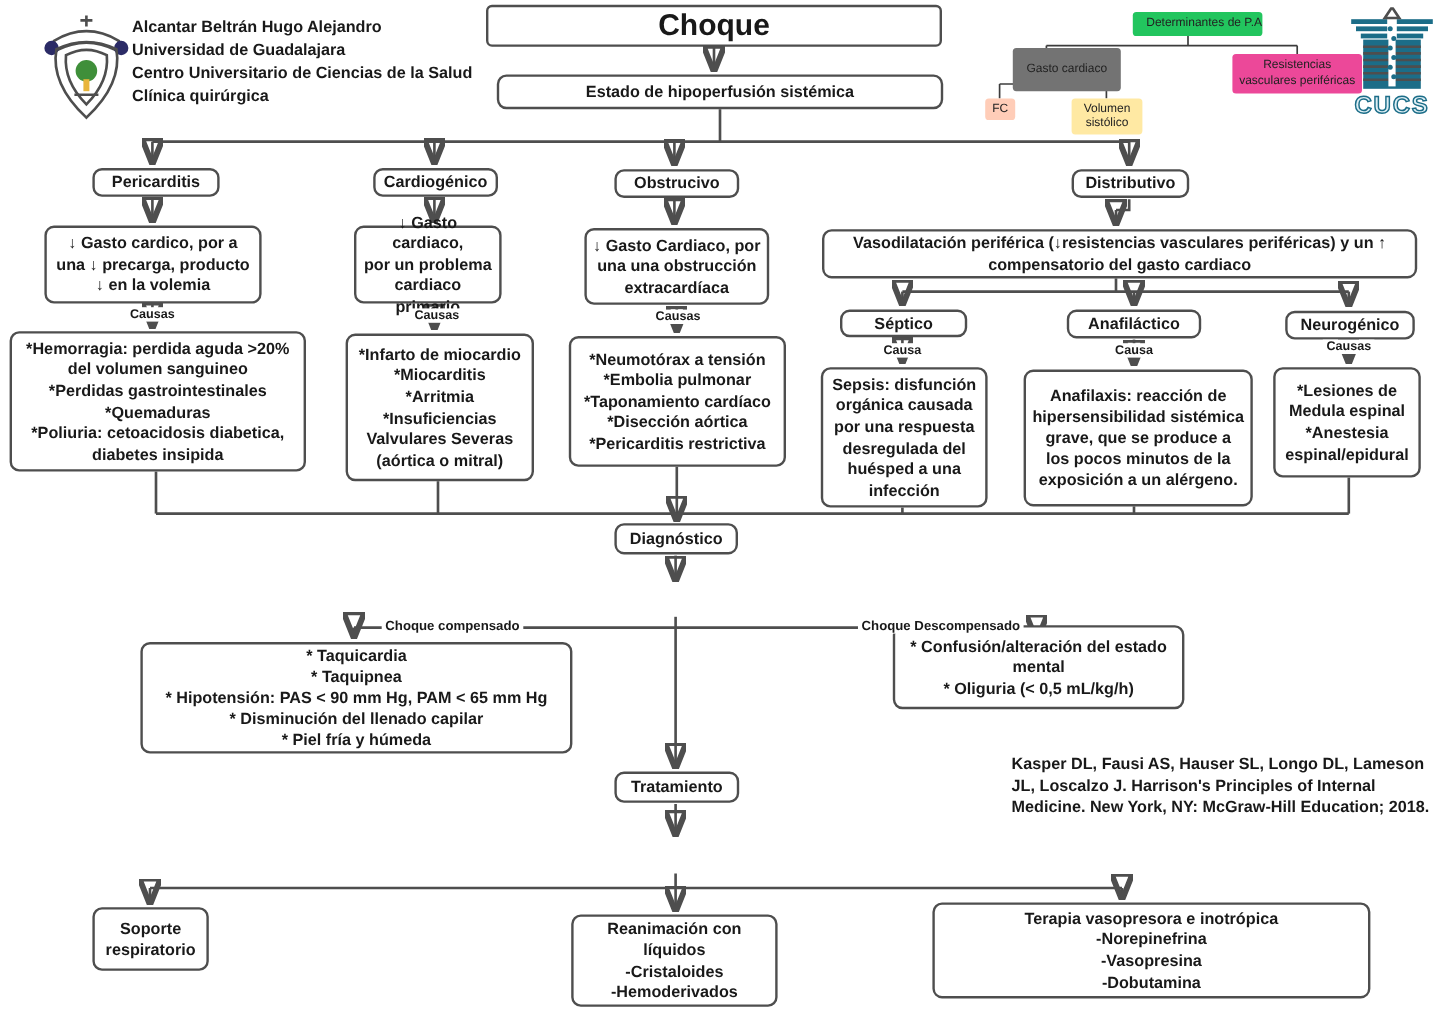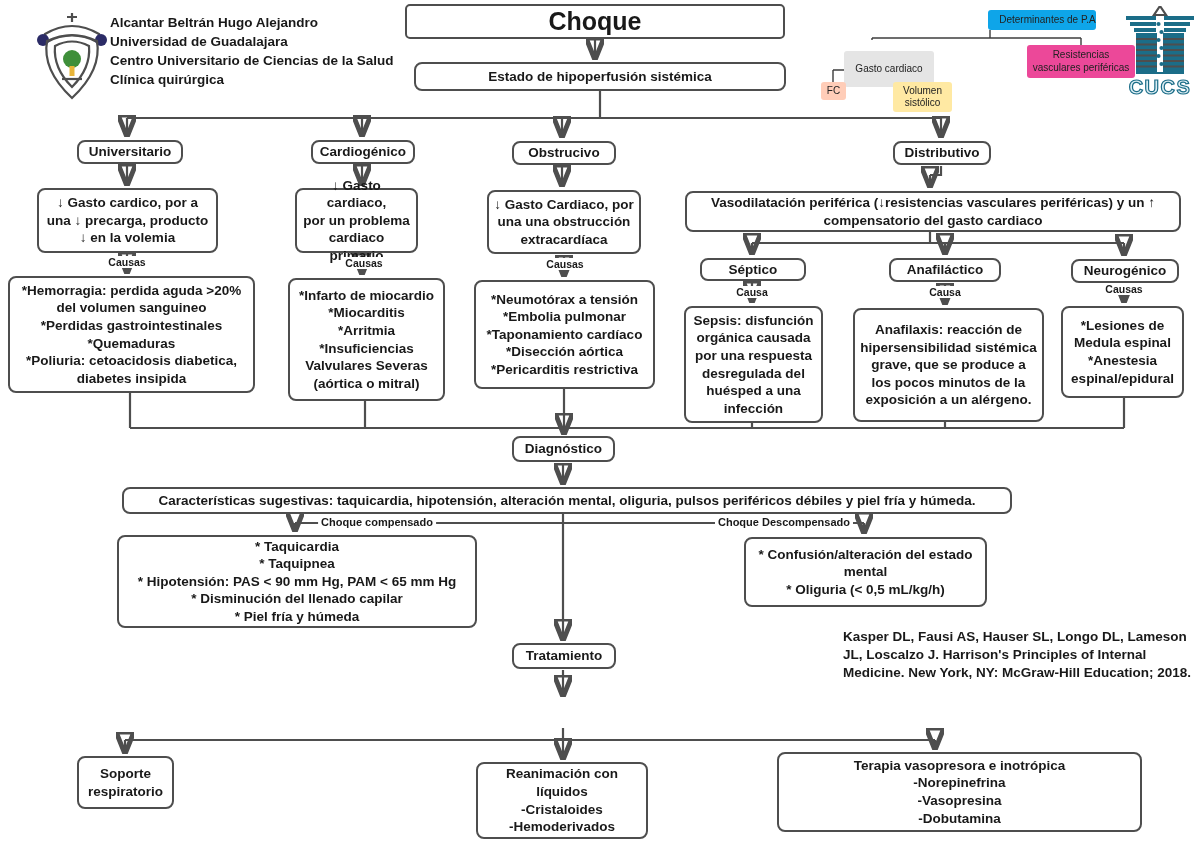--- a/index.html
+++ b/index.html
@@ -115,22 +115,22 @@
     <path d="M29 67 H49" stroke="#e8b53a" stroke-width="3"></path>
   </svg>
 
   <div class="txtblock" style="left:110px;top:14px;width:310px">Alcantar Beltrán Hugo Alejandro
 Universidad de Guadalajara
 Centro Universitario de Ciencias de la Salud
 Clínica quirúrgica</div>
 
   <div class="node title-box" style="left:405px;top:4px;width:380px;height:35px">Choque</div>
 
-  <div class="minibox" style="left: 988px; top: 10px; width: 108px; height: 20px; background-color: #0ea5e9; padding-left: 11px;">Determinantes de P.A</div>
-  <div class="minibox" style="left: 844px; top: 40px; width: 90px; height: 36px; background-color: #e5e5e5; margin-top: 11px;">Gasto cardiaco</div>
+  <div class="minibox" style="left: 944px; top: 10px; width: 108px; height: 20px; background-color: #22c55e; padding-left: 11px;">Determinantes de P.A</div>
+  <div class="minibox" style="left: 844px; top: 40px; width: 90px; height: 36px; background-color: #737373;">Gasto cardiaco</div>
   <div class="minibox" style="left: 1027px; top: 45px; width: 108px; height: 33px; background-color: #ec4899;">Resistencias
 vasculares periféricas</div>
   <div class="minibox" style="left: 821px; top: 82px; width: 25px; height: 18px; background-color: rgb(255, 205, 184);">FC</div>
   <div class="minibox" style="left: 893px; top: 82px; width: 59px; height: 30px; background-color: rgb(255, 233, 163);">Volumen
 sistólico</div>
 
   <svg class="logo" style="left:1124px;top:6px" width="72" height="92" viewBox="0 0 72 92">
     <g>
       <rect x="2" y="10" width="30" height="4" fill="#1b6d88"></rect>
       <rect x="6" y="16" width="26" height="4" fill="#1b6d88"></rect>
@@ -154,21 +154,21 @@
       <circle cx="34.5" cy="34" r="2.1" fill="#1b6d88"></circle>
       <circle cx="37.5" cy="42" r="2.1" fill="#1b6d88"></circle>
       <circle cx="34.5" cy="50" r="2.1" fill="#1b6d88"></circle>
       <circle cx="37.5" cy="58" r="2.1" fill="#1b6d88"></circle>
     </g>
     <text x="36" y="88" text-anchor="middle" font-family="Liberation Sans,sans-serif" font-size="20" font-weight="bold" letter-spacing="1.5" fill="#ddeef4" stroke="#1b6d88" stroke-width="1.2">CUCS</text>
   </svg>
 
   <div class="node" style="left:414px;top:62px;width:372px;height:29px">Estado de hipoperfusión sistémica</div>
 
-  <div class="node" style="left:77px;top:140px;width:106px;height:24px">Universitario</div>
+  <div class="node" style="left:77px;top:140px;width:106px;height:24px">Pericarditis</div>
   <div class="node" style="left:311px;top:140px;width:104px;height:24px">Cardiogénico</div>
   <div class="node" style="left:512px;top:141px;width:104px;height:24px">Obstrucivo</div>
   <div class="node" style="left:893px;top:141px;width:98px;height:24px">Distributivo</div>
 
   <div class="node" style="left:37px;top:188px;width:181px;height:65px">↓ Gasto cardico, por a
 una ↓ precarga,  producto
 ↓ en la volemia</div>
   <div class="node" style="left:295px;top:188px;width:123px;height:65px">↓ Gasto cardiaco,
 por un problema
 cardiaco primario</div>
@@ -219,31 +219,30 @@
 grave, que se produce a
 los pocos minutos de la
 exposición a un alérgeno.</div>
   <div class="node" style="left:1061px;top:306px;width:123px;height:92px">*Lesiones de
 Medula espinal
 *Anestesia
 espinal/epidural</div>
 
   <div class="node" style="left:512px;top:436px;width:103px;height:26px">Diagnóstico</div>
 
-  <div class="node" style="left:122px;top:487px;width:890px;height:27px">Características sugestivas: taquicardia, hipotensión, alteración mental, oliguria, pulsos periféricos débiles y piel fría y húmeda.</div>
 
   <div class="small-lbl branch-lbl" style="left:377px;top:516px">Choque compensado</div>
   <div class="small-lbl branch-lbl" style="left:784px;top:516px">Choque Descompensado</div>
 
   <div class="node" style="left:117px;top:535px;width:360px;height:93px">* Taquicardia
 * Taquipnea
 * Hipotensión: PAS &lt; 90 mm Hg, PAM &lt; 65 mm Hg
 * Disminución del llenado capilar
 * Piel fría y húmeda</div>
-  <div class="node" style="left:744px;top:537px;width:243px;height:70px">* Confusión/alteración del estado
+  <div class="node" style="left:744px;top:521px;width:243px;height:70px">* Confusión/alteración del estado
 mental
 * Oliguria (&lt; 0,5 mL/kg/h)</div>
 
   <div class="node" style="left:512px;top:643px;width:104px;height:26px">Tratamiento</div>
 
   <div class="txtblock" style="left:843px;top:628px;width:352px;line-height:1.35">Kasper DL, Fausi AS, Hauser SL, Longo DL, Lameson
 JL, Loscalzo J. Harrison's Principles of Internal
 Medicine. New York, NY: McGraw-Hill Education; 2018.</div>
 
 

